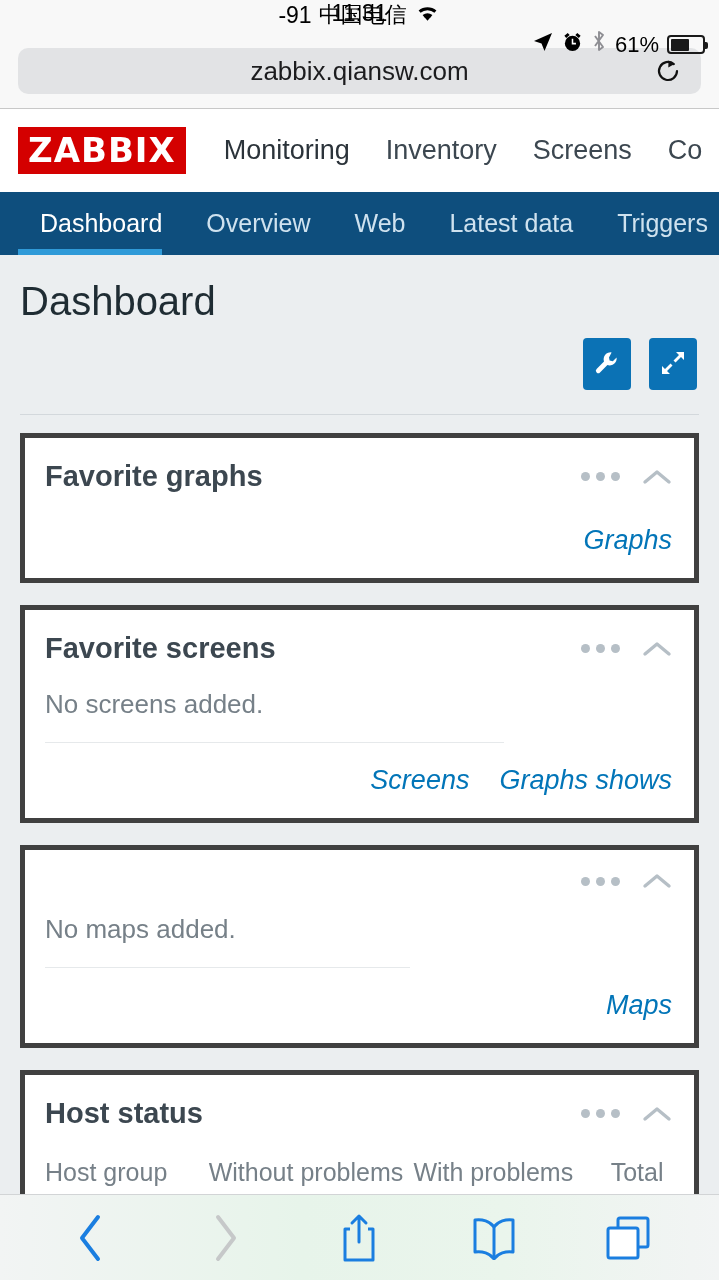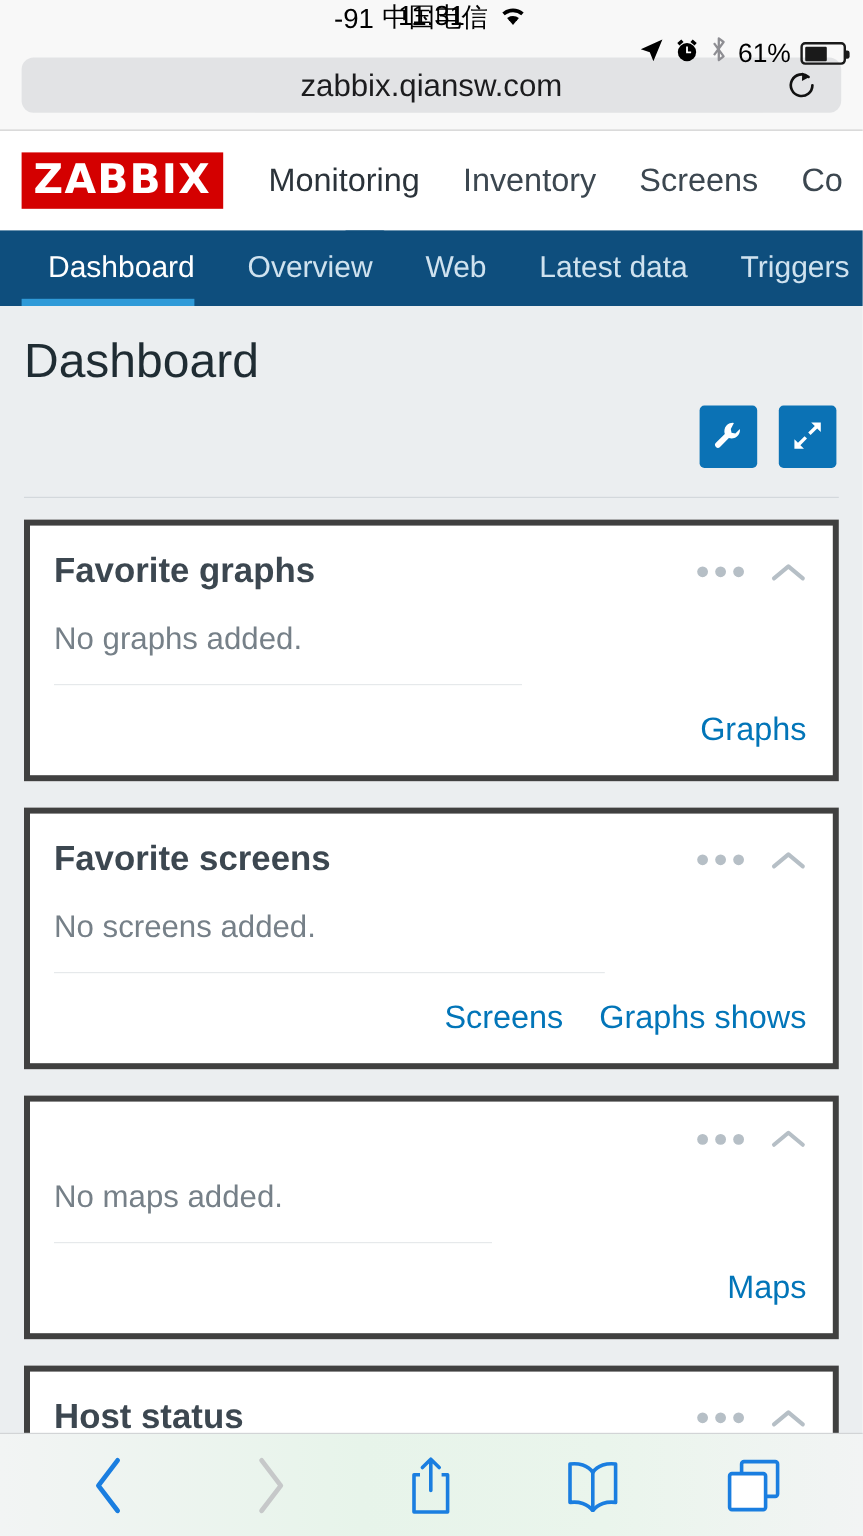--- a/index.html
+++ b/index.html
@@ -143,21 +143,21 @@
   .empty-msg{
     font-size:26px;color:#768088;padding:6px 0 22px 0;
     border-bottom:1px solid #e6e9eb;
     width:62%;
   }
   .widget-foot{
     display:flex; justify-content:flex-end; gap:30px;
     padding:22px 22px 22px 20px;
   }
   .widget-foot a{
-    color:#0275b8;font-size:27px;text-decoration:none;
+    color:#0275b8;font-size:27px;text-decoration:none;font-style:italic;
   }
 
   
   .hs-body{ padding:0; }
   .hs-table{ width:100%; border-collapse:collapse; table-layout:fixed; }
   .hs-table th{
     font-size:25px;color:#768088;font-weight:400;text-align:center;
     padding:18px 0 20px 0; border-bottom:1px solid #e6e9eb;
   }
   .hs-table th.left{ text-align:left; padding-left:20px; }
@@ -294,23 +294,20 @@
               <i></i>
               <i></i>
               <i></i>
             </span>
           <span class="chev">
             <svg width="30" height="18" viewBox="0 0 30 18">
                 <path d="M3 14L15 4l12 10" stroke="#b6bfc6" stroke-width="3.4" fill="none" stroke-linecap="round" stroke-linejoin="round"></path>
               </svg>
           </span>
         </div>
-      </div>
-      <div class="widget-body">
-        <div class="empty-msg">No graphs added.</div>
       </div>
       <div class="widget-foot">
         <a href="#">Graphs</a>
       </div>
     </section>
 
     <section class="widget">
       <div class="widget-head">
         <div class="widget-title">Favorite screens</div>
         <div class="widget-ctrls">

